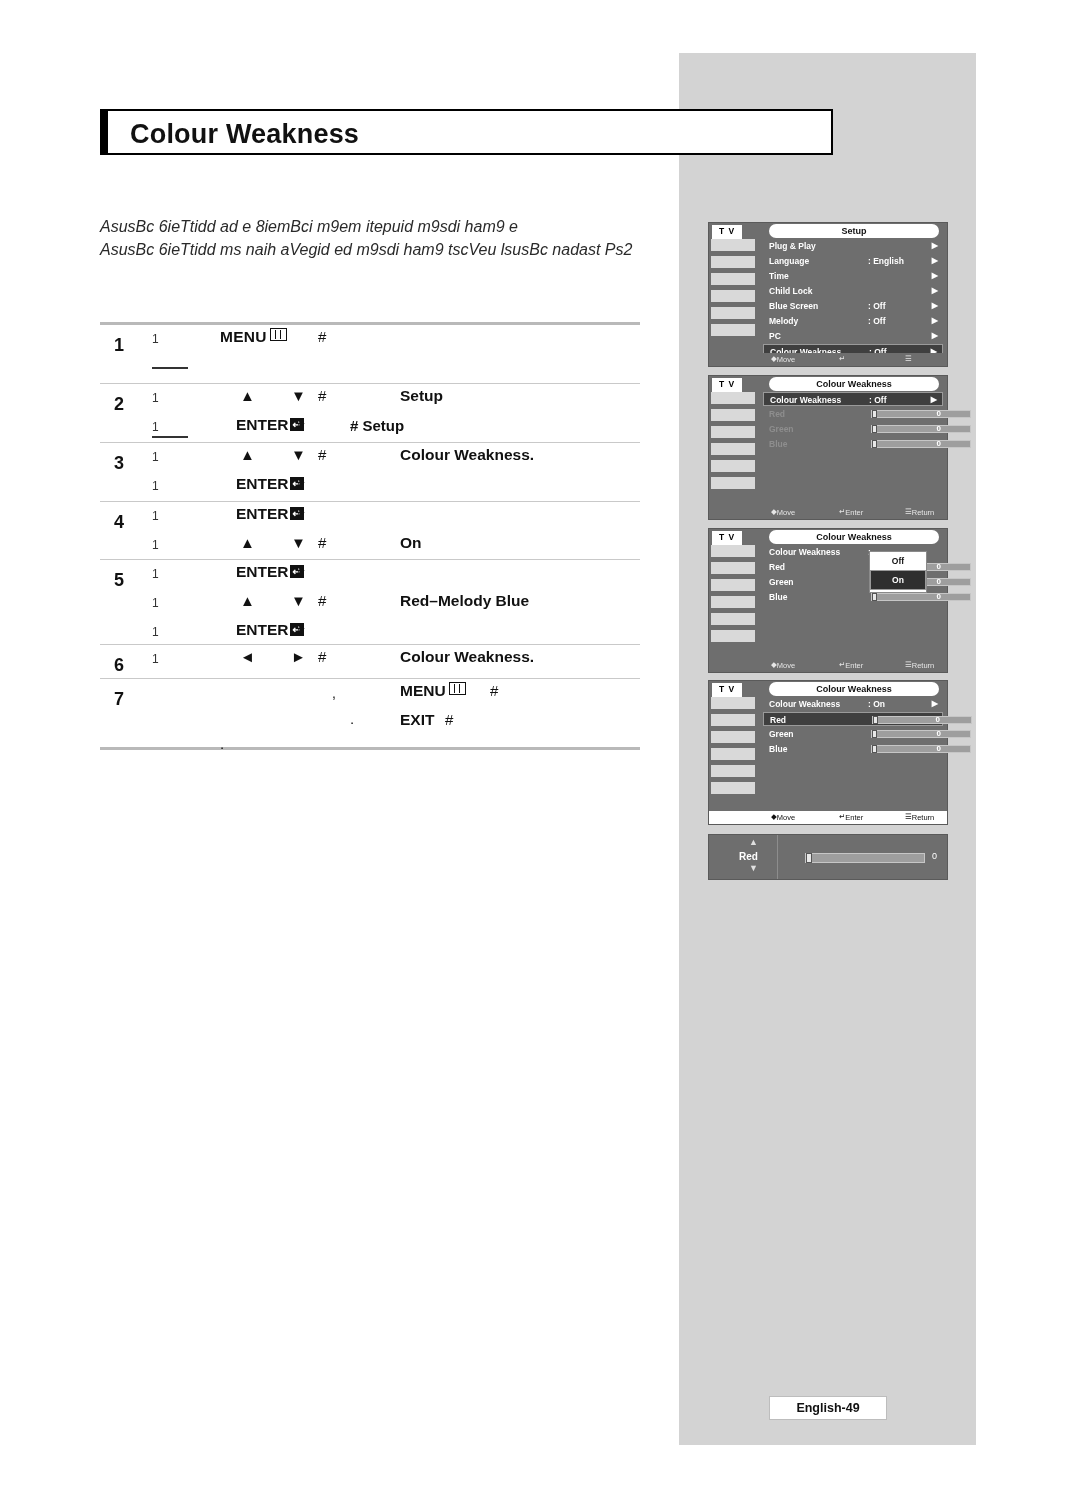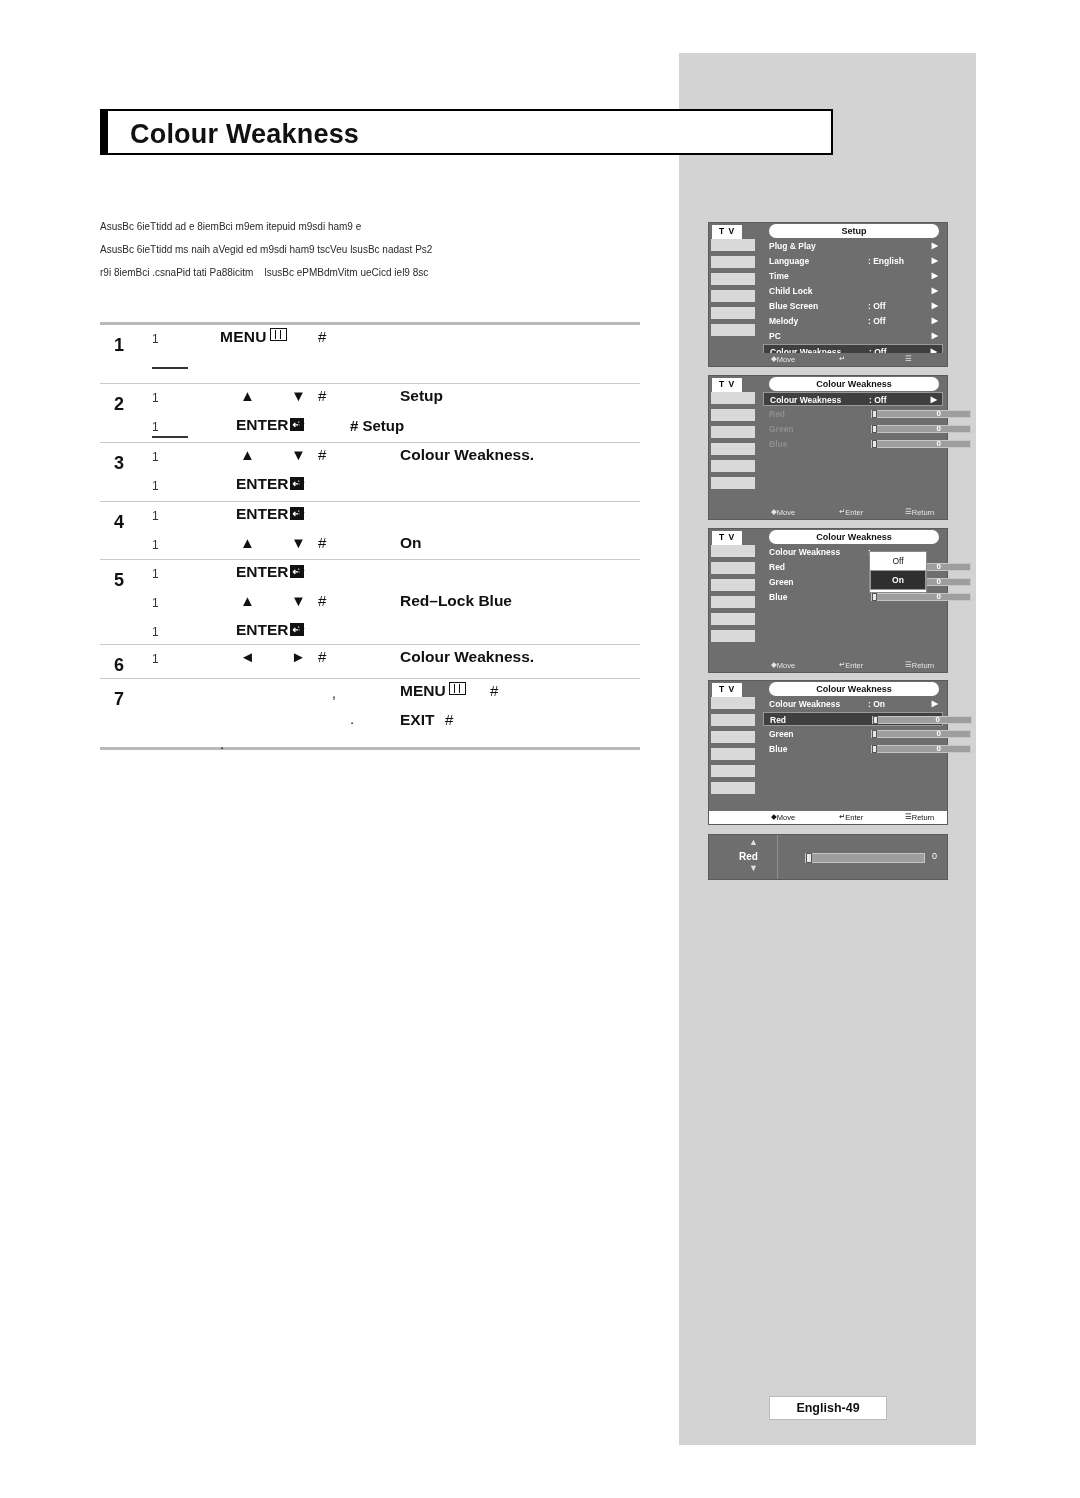--- a/index.html
+++ b/index.html
@@ -51,23 +51,24 @@
     color: #111;
     letter-spacing: 0.2px;
   }
 
   
   .intro {
     position: absolute;
     left: 100px;
     top: 215px;
     width: 560px;
-    font-size: 10px;
+    font-size: 16px;
     line-height: 23px;
     color: #2a2a2a;
+    font-style: italic;
   }
   .intro div { white-space: pre; }
 
   
   .steps {
     position: absolute;
     left: 100px;
     top: 322px;
     width: 540px;
   }
@@ -327,21 +328,20 @@
 <div class="grey-panel"></div>
 
 <div class="title-box">
   <div class="title-bar-left"></div>
   <div class="title-text">Colour Weakness</div>
 </div>
 
 <div class="intro">
   <div>AsusBc 6ieTtidd ad e 8iemBci m9em itepuid m9sdi ham9 e</div>
   <div>AsusBc 6ieTtidd ms naih aVegid ed m9sdi ham9 tscVeu lsusBc nadast Ps2</div>
-  <div>r9i 8iemBci .csnaPid tati Pa88icitm    lsusBc ePMBdmVitm ueCicd iel9 8sc</div>
 </div>
 
 <div class="steps">
 
   <div class="rule"></div>
 
   <div class="step-row" style="height:58px">
     <div class="step-num">1</div>
     <div class="line">
       <div class="cell c-one">1</div>
@@ -406,21 +406,21 @@
     <div class="step-num">5</div>
     <div class="line">
       <div class="cell c-one">1</div>
       <div class="cell c-key2"><span>ENTER</span><span class="enter-glyph">↵</span></div>
       <div class="cell c-hash2">#</div>
     </div>
     <div class="line">
       <div class="cell c-one">1</div>
       <div class="cell c-arrows">▲ ▼</div>
       <div class="cell c-hash">#</div>
-      <div class="cell c-label">Red–Lock    Blue</div>
+      <div class="cell c-label">Red–Melody    Blue</div>
     </div>
     <div class="line">
       <div class="cell c-one">1</div>
       <div class="cell c-key2"><span>ENTER</span><span class="enter-glyph">↵</span></div>
       <div class="cell c-hash2">#</div>
     </div>
   </div>
   <div class="rule thin"></div>
 
   <div class="step-row" style="height:33px">
@@ -601,21 +601,21 @@
       <div class="osd-item">
         <span class="lbl">Blue</span>
         <span class="slider">
             <span class="knob"></span>
           </span>
         <span class="slider-num">0</span>
       </div>
     </div>
 
     <div style="position:absolute; left:160px; top:6px; width:56px; height:40px; background:#fff; border:1px solid #8a8a8a;">
-      <div style="text-align:center;font-size:8.5px;font-weight:normal;color:#111;line-height:18px;height:18px;">Off</div>
+      <div style="text-align:center;font-size:8.5px;font-weight:bold;color:#111;line-height:18px;height:18px;">Off</div>
       <div style="text-align:center;font-size:8.5px;font-weight:bold;color:#fff;background:#2f2f2f;border:1px solid #9a9a9a;box-sizing:border-box;line-height:18px;height:20px;">On</div>
     </div>
 
     <div class="osd-foot">
       <span class="f1">◆ <span>Move</span></span>
       <span class="f2">↵ <span>Enter</span></span>
       <span class="f3">☰ <span>Return</span></span>
     </div>
   </div>
 </div>

